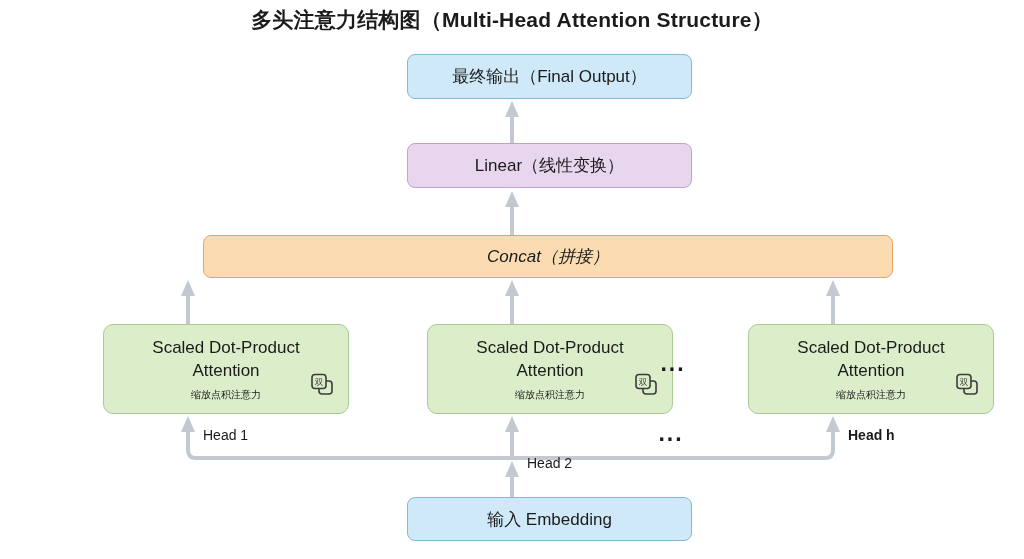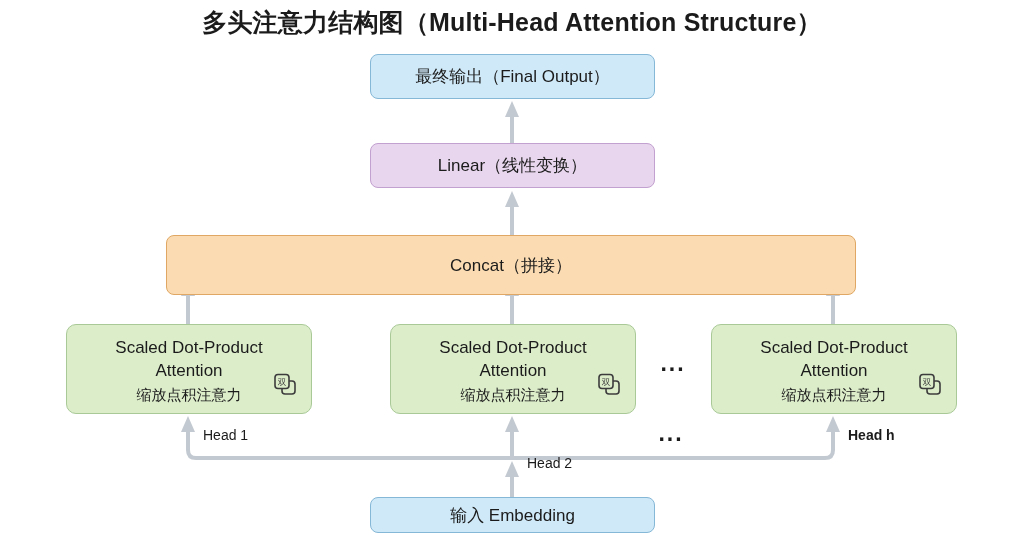--- a/index.html
+++ b/index.html
@@ -7,55 +7,56 @@
     position:relative;
     width:1024px;height:559px;
     background:#ffffff;
     font-family:"Liberation Sans","DejaVu Sans",sans-serif;
     color:var(--text,#1b1b1b);
     overflow:hidden;
   }
   .title{
     position:absolute;left:0;right:0;top:6px;
     text-align:center;
-    font-size:25px;font-weight:600;
+    font-size:21px;font-weight:600;
     letter-spacing:0.2px;
     color:var(--text,#1b1b1b);
   }
   .connectors{position:absolute;left:0;top:0;}
   .connectors path{stroke:var(--arrow,#c2c8cf);stroke-width:4;fill:none;}
   .connectors polygon{fill:var(--arrow,#c2c8cf);}
   .box{
     position:absolute;
     display:flex;align-items:center;justify-content:center;
     font-size:17px;
     border-radius:8px;
     box-sizing:border-box;
     text-align:right;
+    margin-left:37px;
   }
   .box.blue{background:var(--blue-fill,#cfe9f8);border:1.5px solid var(--blue-border,#85b7d6);}
   .box.purple{background:var(--purple-fill,#e8d6ee);border:1.5px solid var(--purple-border,#c2a0cf);}
   .box.orange{background:var(--orange-fill,#fbdcb2);border:1.5px solid var(--orange-border,#dfa763);}
   .box.green{
     background:var(--green-fill,#dcedca);border:1.5px solid var(--green-border,#a9c997);
     border-radius:10px;
     flex-direction:column;justify-content:flex-start;
     padding-top:11px;
   }
   .final-output{left:370px;top:54px;width:285px;height:45px;}
   .linear{left:370px;top:143px;width:285px;height:45px;}
-  .concat{left:166px;top:235px;width:690px;height:60px;}
+  .concat{left:166px;top:235px;width:690px;height:43px;font-style:italic;}
   .attn{top:324px;width:246px;height:90px;}
   .attn-1{left:66px;}
   .attn-2{left:390px;}
   .attn-3{left:711px;}
   .attn .en{font-size:17px;line-height:23px;}
-  .attn .zh{font-size:15px;line-height:21px;margin-top:2px;}
+  .attn .zh{font-size:10px;line-height:21px;margin-top:2px;}
   .attn .pages-icon{position:absolute;right:12px;bottom:10px;}
-  .input-box{left:370px;top:497px;width:285px;height:36px;}
+  .input-box{left:370px;top:497px;width:285px;height:44px;}
   .dots{
     position:absolute;width:46px;text-align:center;
     font-size:23px;font-weight:700;letter-spacing:2px;
     color:var(--text,#1b1b1b);
   }
   .dots-row{left:650px;top:350px;}
   .dots-heads{left:648px;top:420px;}
   .head-label{
     position:absolute;top:427px;height:24px;
     font-size:14px;color:var(--text,#1b1b1b);

